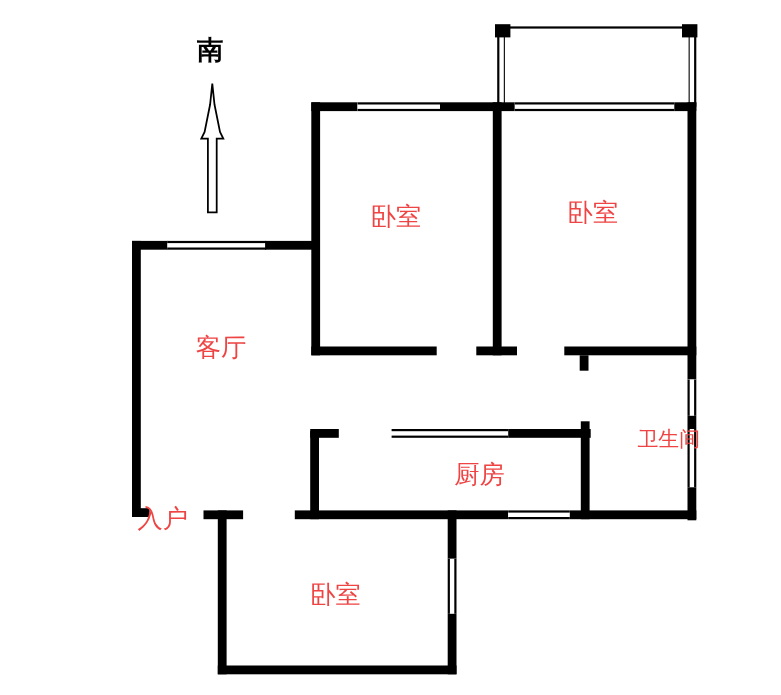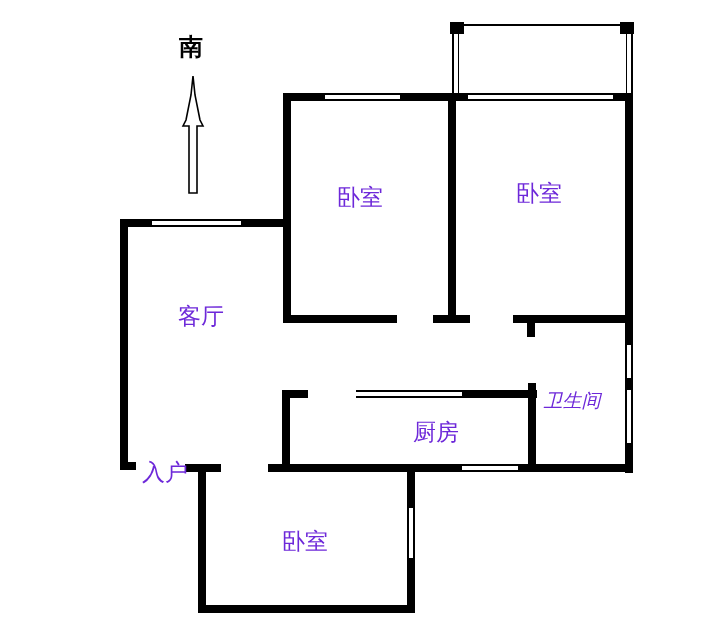--- a/index.html
+++ b/index.html
@@ -10,21 +10,21 @@
     overflow:hidden;
     font-family:"Liberation Serif","DejaVu Serif",serif;
   }
   .wall{position:absolute;background:#000;}
   .win-h{position:absolute;background:#fff;border-top:2px solid #000;border-bottom:2px solid #000;box-sizing:border-box;}
   .win-v{position:absolute;background:#fff;border-left:2px solid #000;border-right:2px solid #000;box-sizing:border-box;}
   .thin-line{position:absolute;background:#000;}
   .bay{position:absolute;background:#fff;border-top:2px solid #000;border-left:2px solid #000;border-right:2px solid #000;box-sizing:border-box;}
   .room-label{
     position:absolute;transform:translate(-50%,-50%);
-    color:#6d28d9;font-size:23px;font-weight:500;white-space:nowrap;line-height:1;
+    color:#ef4444;font-size:23px;font-weight:500;white-space:nowrap;line-height:1;
   }
   .small-label{font-size:19px;}
   .compass-label{
     position:absolute;transform:translate(-50%,-50%);
     color:#000;font-size:24px;font-weight:600;white-space:nowrap;line-height:1;
   }
   svg{position:absolute;left:0;top:0;}
 </style>
 </head>
 <body>
@@ -83,16 +83,16 @@
   <div class="wall" style="left:198px;top:605px;width:217px;height:8px;"></div>
   <div class="wall" style="left:407px;top:464px;width:8px;height:44px;"></div>
   <div class="win-v" style="left:407px;top:508px;width:8px;height:50px;"></div>
   <div class="wall" style="left:407px;top:558px;width:8px;height:55px;"></div>
 
   <span class="room-label" style="left:201px;top:316px;">客厅</span>
   <span class="room-label" style="left:360px;top:197px;">卧室</span>
   <span class="room-label" style="left:539px;top:193px;">卧室</span>
   <span class="room-label" style="left:305px;top:541px;">卧室</span>
   <span class="room-label" style="left:436px;top:432px;">厨房</span>
-  <span class="room-label small-label" style="left:572px;top:400px;font-style:italic;">卫生间</span>
-  <span class="room-label" style="left:165px;top:472px;font-family:Liberation Serif, serif;">入户</span>
+  <span class="room-label small-label" style="left:608px;top:400px;">卫生间</span>
+  <span class="room-label" style="left:148px;top:472px;font-family:Liberation Serif, serif;">入户</span>
 
 </div>
 
 </body></html>

